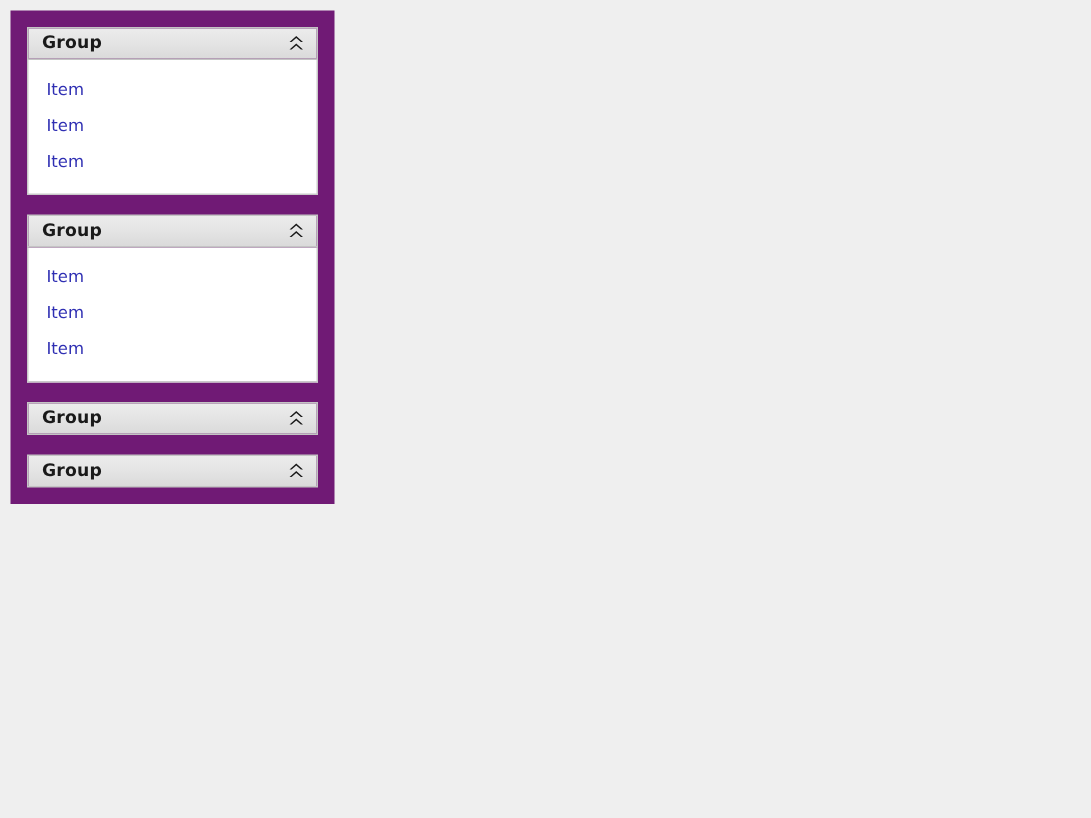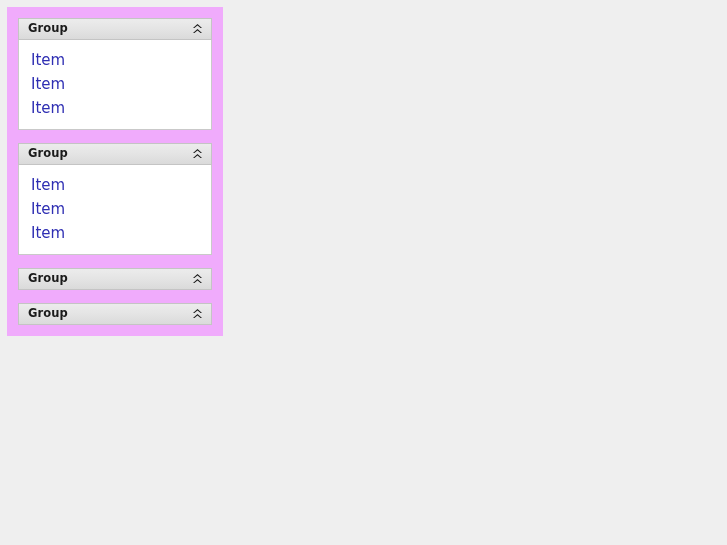--- a/index.html
+++ b/index.html
@@ -16,21 +16,21 @@
     -webkit-font-smoothing: none;
     overflow: hidden;
   }
 
   
   .panel {
     position: absolute;
     left: 7px;
     top: 7px;
     width: 216px;
-    background: #f0abfc;
+    background: #701a75;
     padding: 11px 11px 11px 11px;
     box-sizing: border-box;
   }
 
   
   .group {
     margin-bottom: 13px;
   }
   .group:last-child {
     margin-bottom: 0;
@@ -84,21 +84,21 @@
     background: #ffffff;
     padding: 8px 0 9px 0;
   }
 
   .item-link {
     display: block;
     padding: 0 0 0 12px;
     margin: 0;
     height: 24px;
     line-height: 24px;
-    font-size: 15px;
+    font-size: 11px;
     color: #2f2fb3;
     text-decoration: none;
     white-space: nowrap;
   }
 </style>
 </head>
 <body>
 
 <div class="panel" id="panel-root">
     <div class="group group--open">

